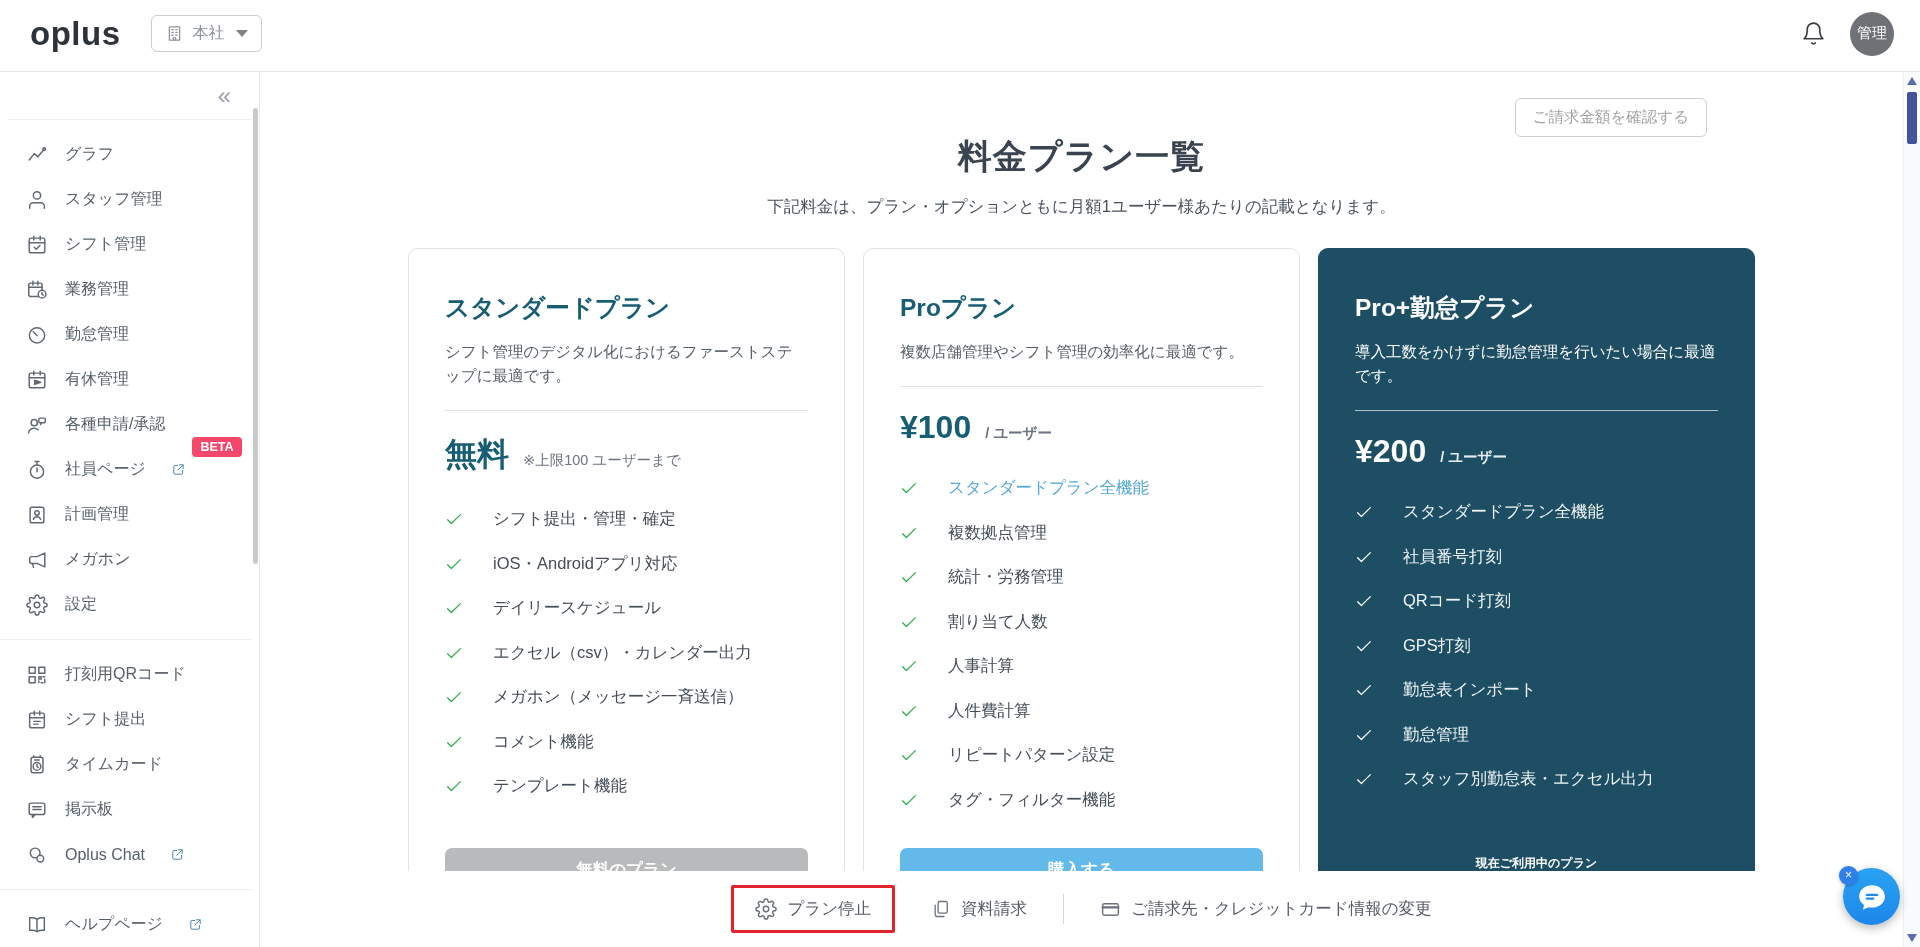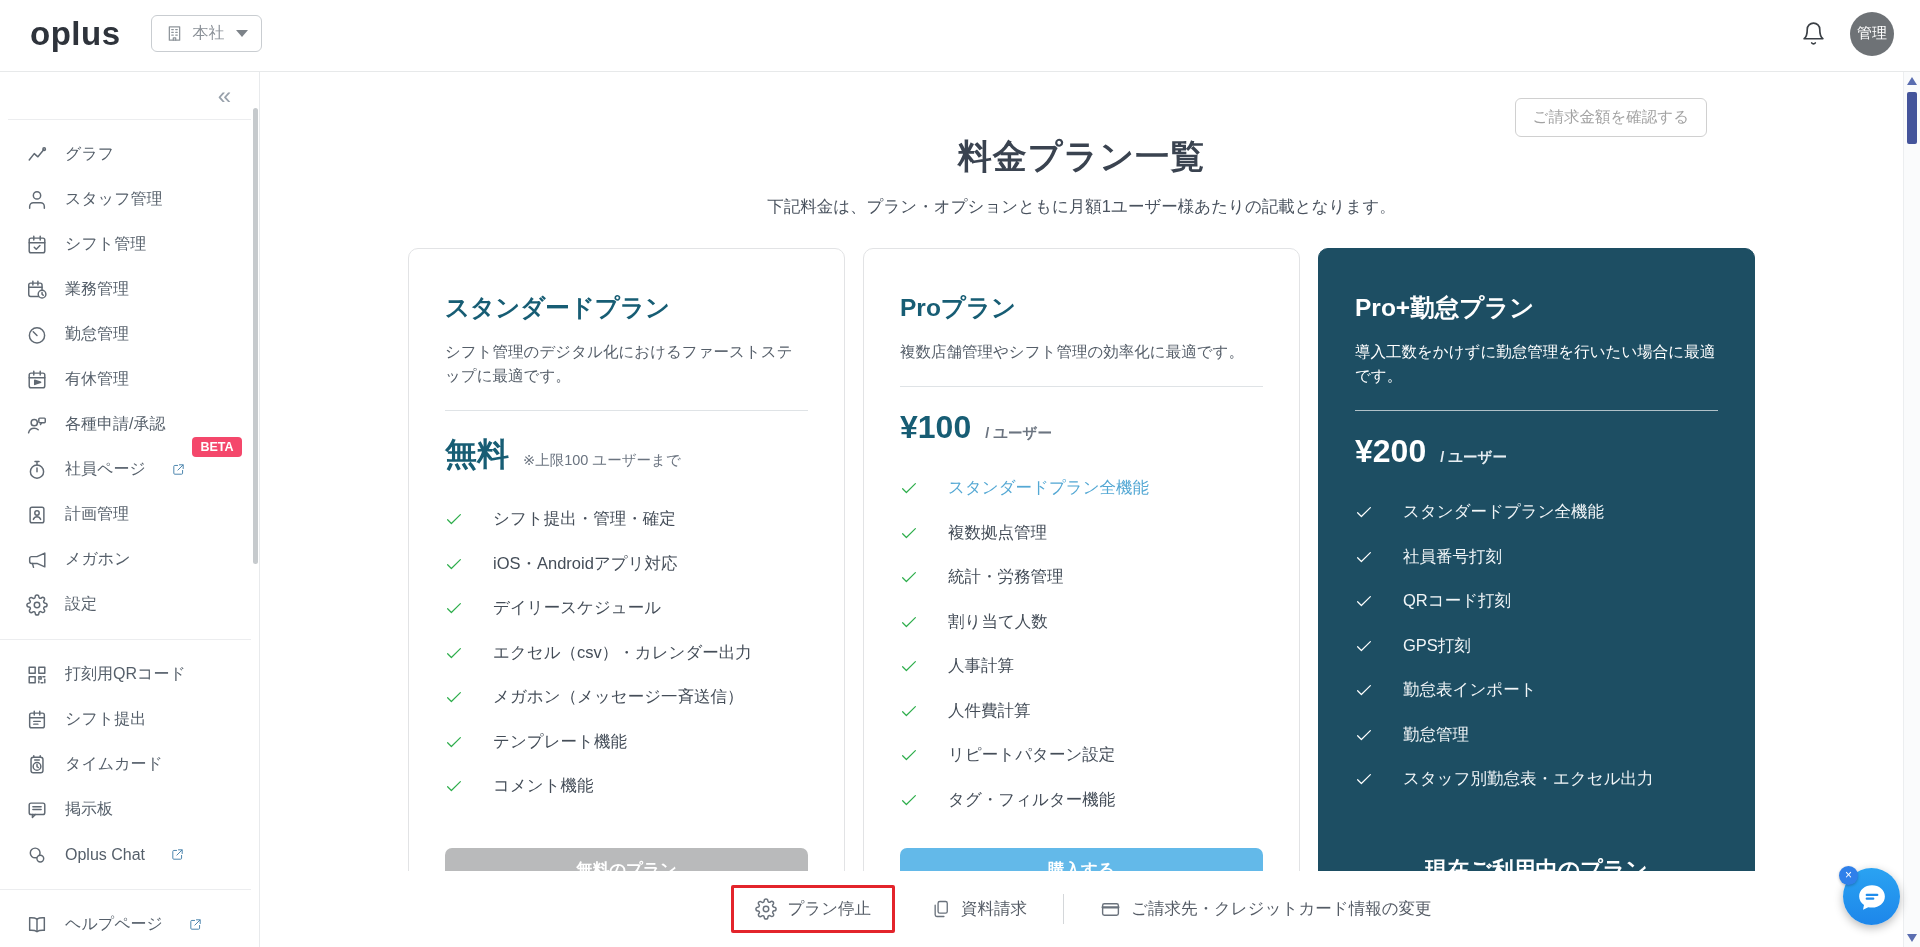--- a/index.html
+++ b/index.html
@@ -59,21 +59,21 @@
   .features { list-style:none; margin-top:20px; }
   .features li { display:flex; align-items:center; gap:30px; height:44.5px; font-size:16.5px; color:#444d58; }
   .dark .features li { color:#f2f6f8; }
   .check { color:#2eae4c; display:flex; }
   .dark .check { color:#fff; }
   .f-highlight { color:#54a8d4; }
   .cta { position:absolute; top:599px; left:36px; right:36px; height:44px; border-radius:7px;
          display:flex; align-items:center; justify-content:center; font-size:16.5px; font-weight:700; color:#fff; cursor:pointer; }
   .cta.disabled { background:#b9babb; cursor:default; }
   .cta.primary { background:#63b9e9; }
-  .current-plan { position:absolute; top:606px; left:0; right:0; text-align:center; font-size:22px; font-weight:700; color:#fff; }
+  .current-plan { position:absolute; top:606px; left:0; right:0; text-align:center; font-size:12px; font-weight:700; color:#fff; }
 
   
   .footer { position:absolute; left:0; right:0; bottom:0; height:76px; background:#fff; z-index:20;
             display:flex; align-items:center; justify-content:center; gap:36px; }
   .f-action { display:flex; align-items:center; gap:10px; color:#555c66; font-size:16.5px; cursor:pointer; }
   .f-action .icn { color:#6a727c; display:flex; }
   .hl-box { border:3px solid #e3242b; padding:10px 21px; border-radius:2px; }
   .f-divider { width:1px; height:30px; background:#d4d7da; }
 
   
@@ -368,29 +368,29 @@
                 </svg>
               </span>
               <span>メガホン（メッセージ一斉送信）</span>
             </li>
             <li>
               <span class="check">
                 <svg width="18" height="18" viewBox="0 0 24 24" fill="none" stroke="currentColor" stroke-width="1.6" stroke-linecap="round" stroke-linejoin="round">
                   <path d="M3.5 13l5 5L20.5 6.2"></path>
                 </svg>
               </span>
+              <span>コメント機能</span>
+            </li>
+            <li>
+              <span class="check">
+                <svg width="18" height="18" viewBox="0 0 24 24" fill="none" stroke="currentColor" stroke-width="1.6" stroke-linecap="round" stroke-linejoin="round">
+                  <path d="M3.5 13l5 5L20.5 6.2"></path>
+                </svg>
+              </span>
               <span>テンプレート機能</span>
-            </li>
-            <li>
-              <span class="check">
-                <svg width="18" height="18" viewBox="0 0 24 24" fill="none" stroke="currentColor" stroke-width="1.6" stroke-linecap="round" stroke-linejoin="round">
-                  <path d="M3.5 13l5 5L20.5 6.2"></path>
-                </svg>
-              </span>
-              <span>コメント機能</span>
             </li>
           </ul>
           <div class="cta disabled">無料のプラン</div>
         </div>
         <div class="plan-card">
           <h2 class="plan-title">Proプラン</h2>
           <p class="plan-desc">複数店舗管理やシフト管理の効率化に最適です。</p>
           <div class="plan-hr"></div>
           <div class="price-row">
             <span class="price">¥100</span>

